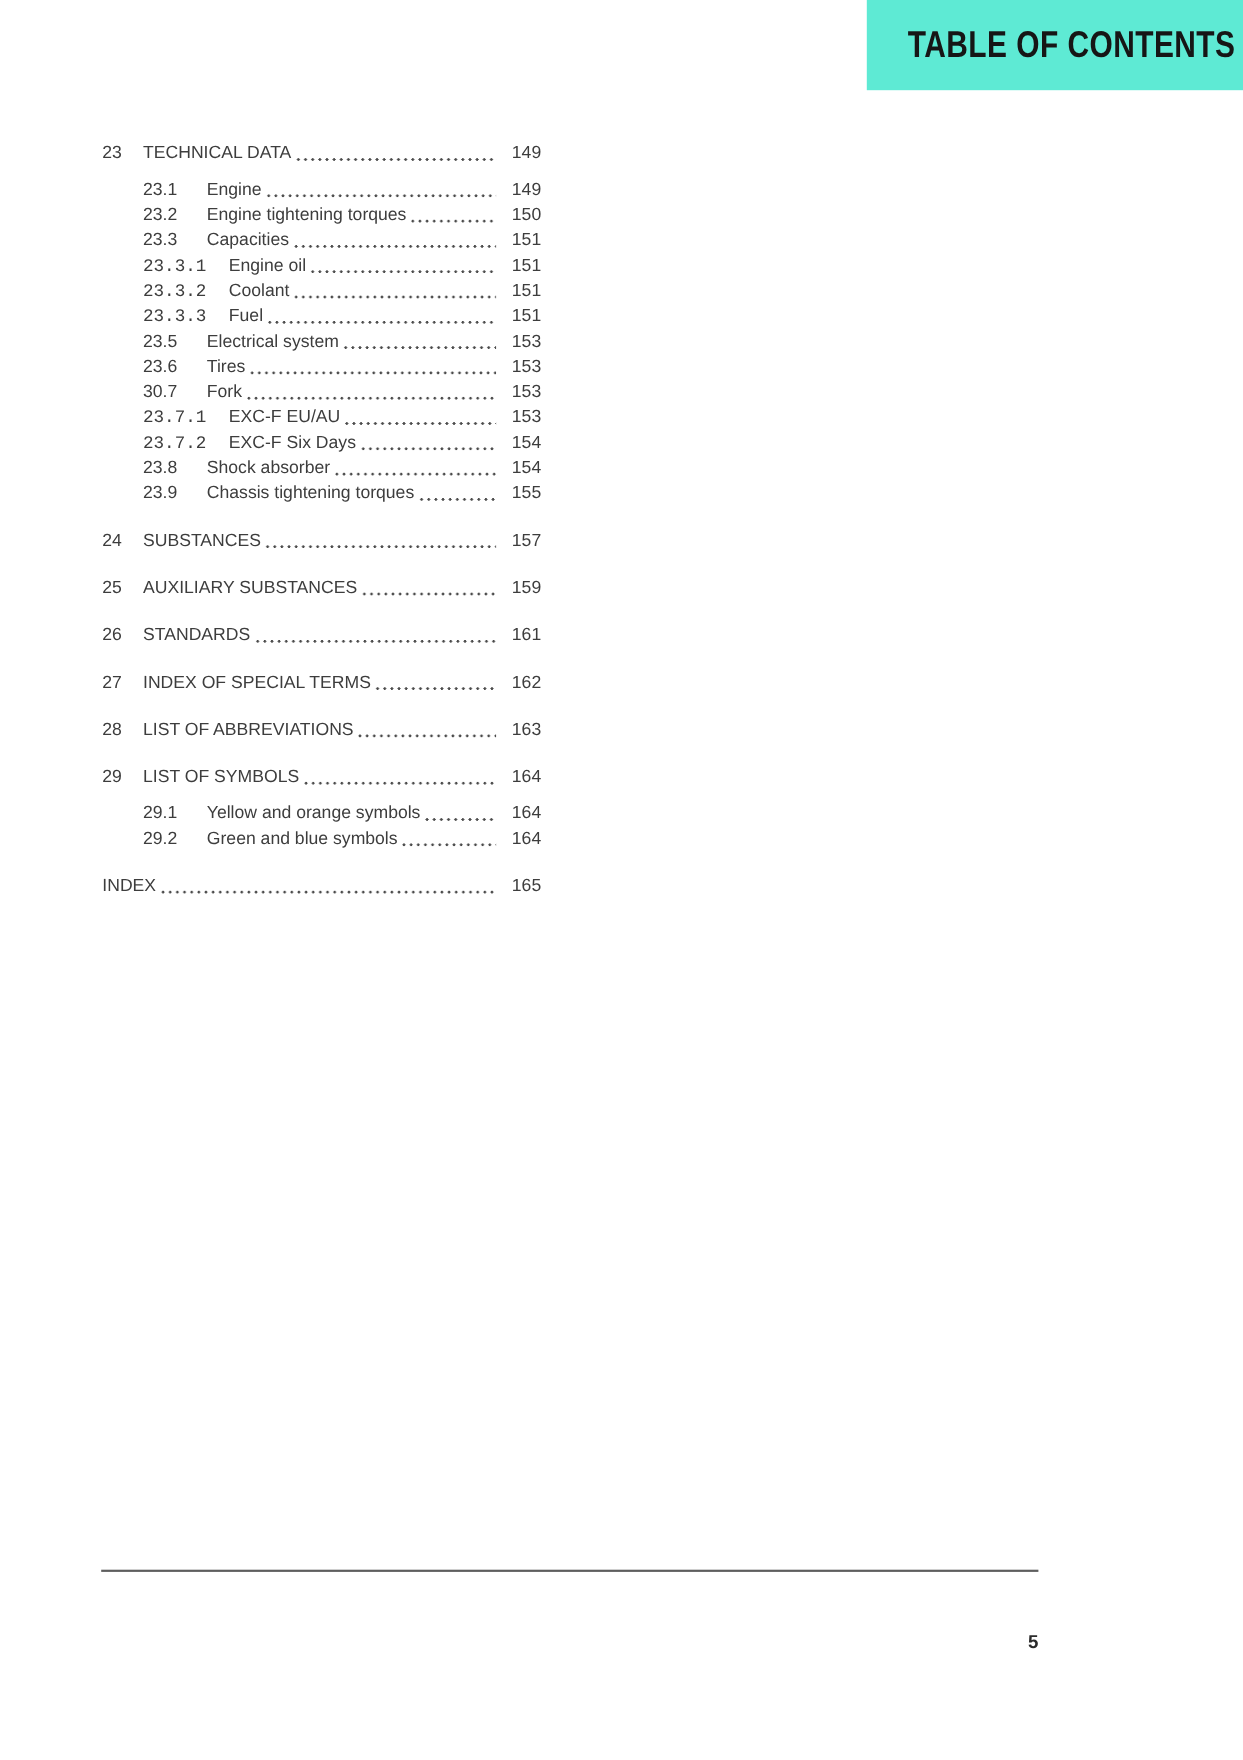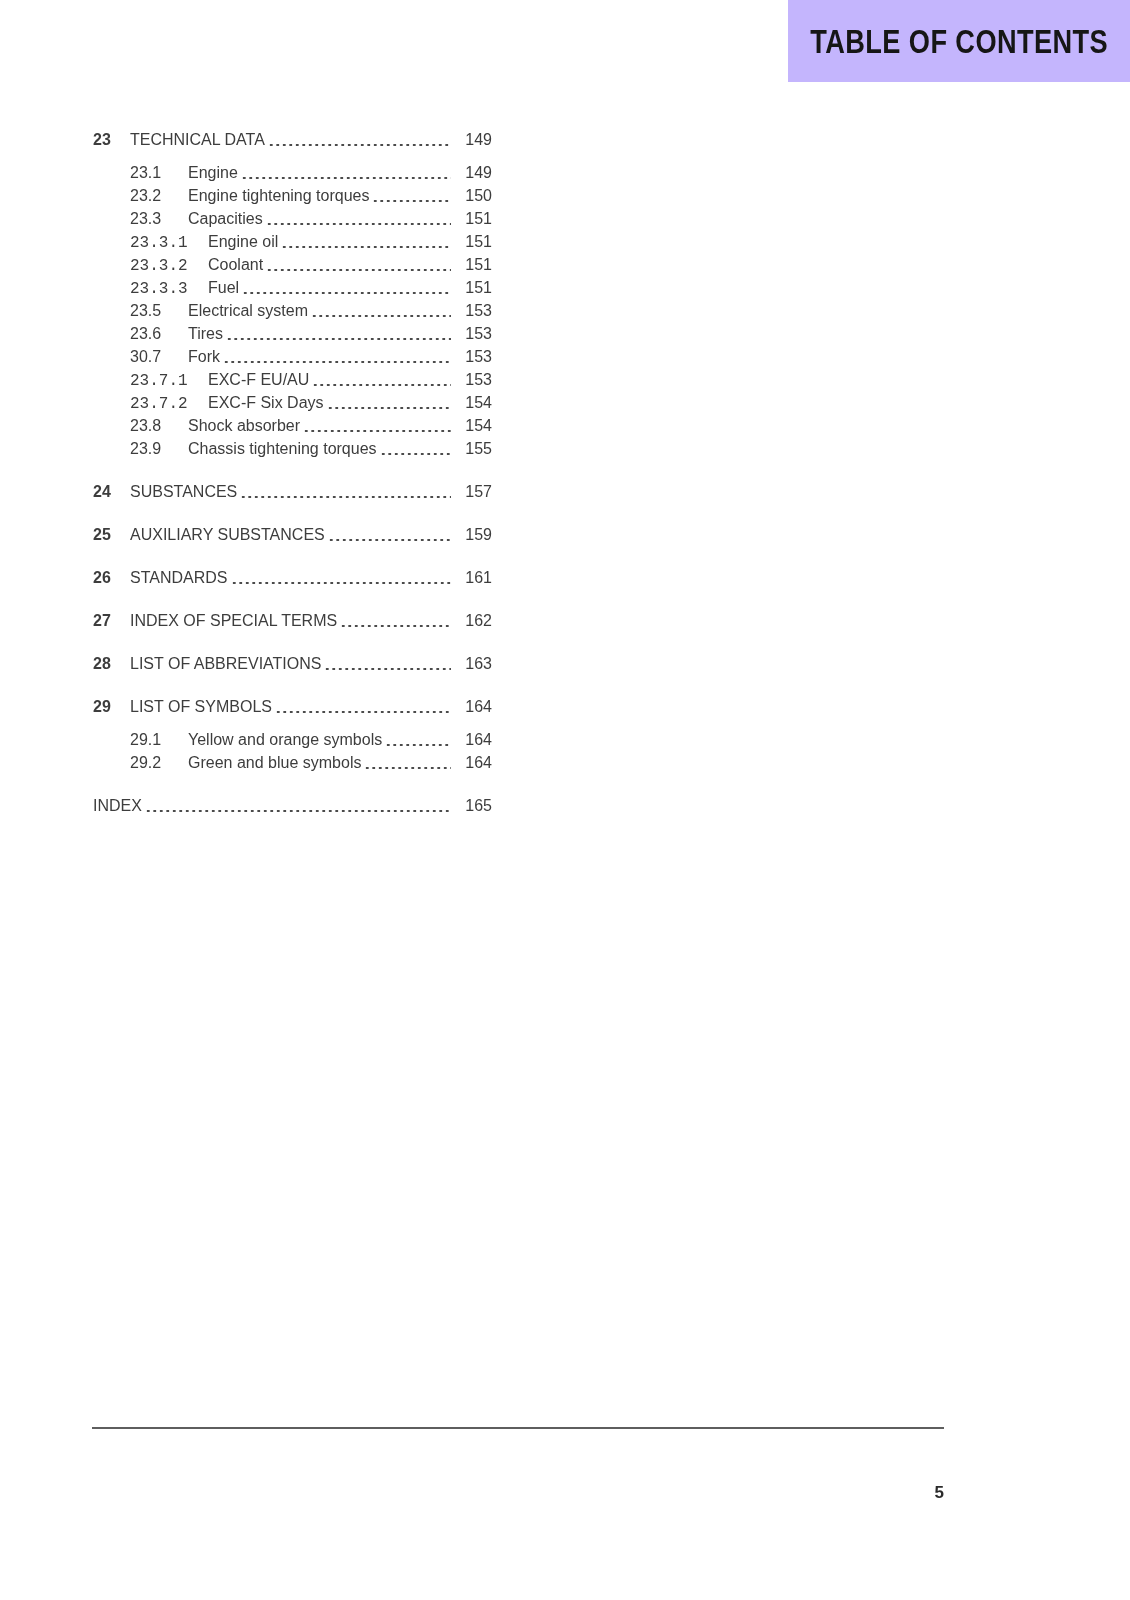--- a/index.html
+++ b/index.html
@@ -10,22 +10,22 @@
     color: #3d3d3d;
     position: relative;
     overflow: hidden;
   }
 
   
   .banner {
     position: absolute;
     left: 788px; top: 0;
     width: 342px; height: 82px;
-    background: #c4b5fd;
-    display: flex; align-items: center; justify-content: center;
+    background: #5eead4;
+    display: flex; align-items: center; justify-content: flex-start;
   }
   .banner .title {
     font-size: 34px;
     font-weight: bold;
     color: #161616;
     letter-spacing: 0.5px;
     transform: scaleX(0.8);
     white-space: nowrap;
   }
 
@@ -41,21 +41,21 @@
     align-items: baseline;
     height: 23px;
     line-height: 23px;
     white-space: nowrap;
   }
   .row.chapter { margin-top: 20px; }
   .row.chapter:first-child { margin-top: 0; }
   .row.chapter + .row.sub { margin-top: 10px; }
 
   .row .num { flex: 0 0 auto; }
-  .row.lvl0 .num { width: 37px; font-weight: bold; }
+  .row.lvl0 .num { width: 37px; }
   .row.lvl1 { padding-left: 37px; }
   .row.lvl1 .num { width: 58px; }
   .row.lvl2 { padding-left: 37px; }
   .row.lvl2 .num { width: 78px; font-family: Liberation Mono, monospace; }
   .row .num.empty { width: 0; }
 
   .row .label { flex: 0 0 auto; }
   .row .leader {
     flex: 1 1 auto;
     align-self: stretch;

